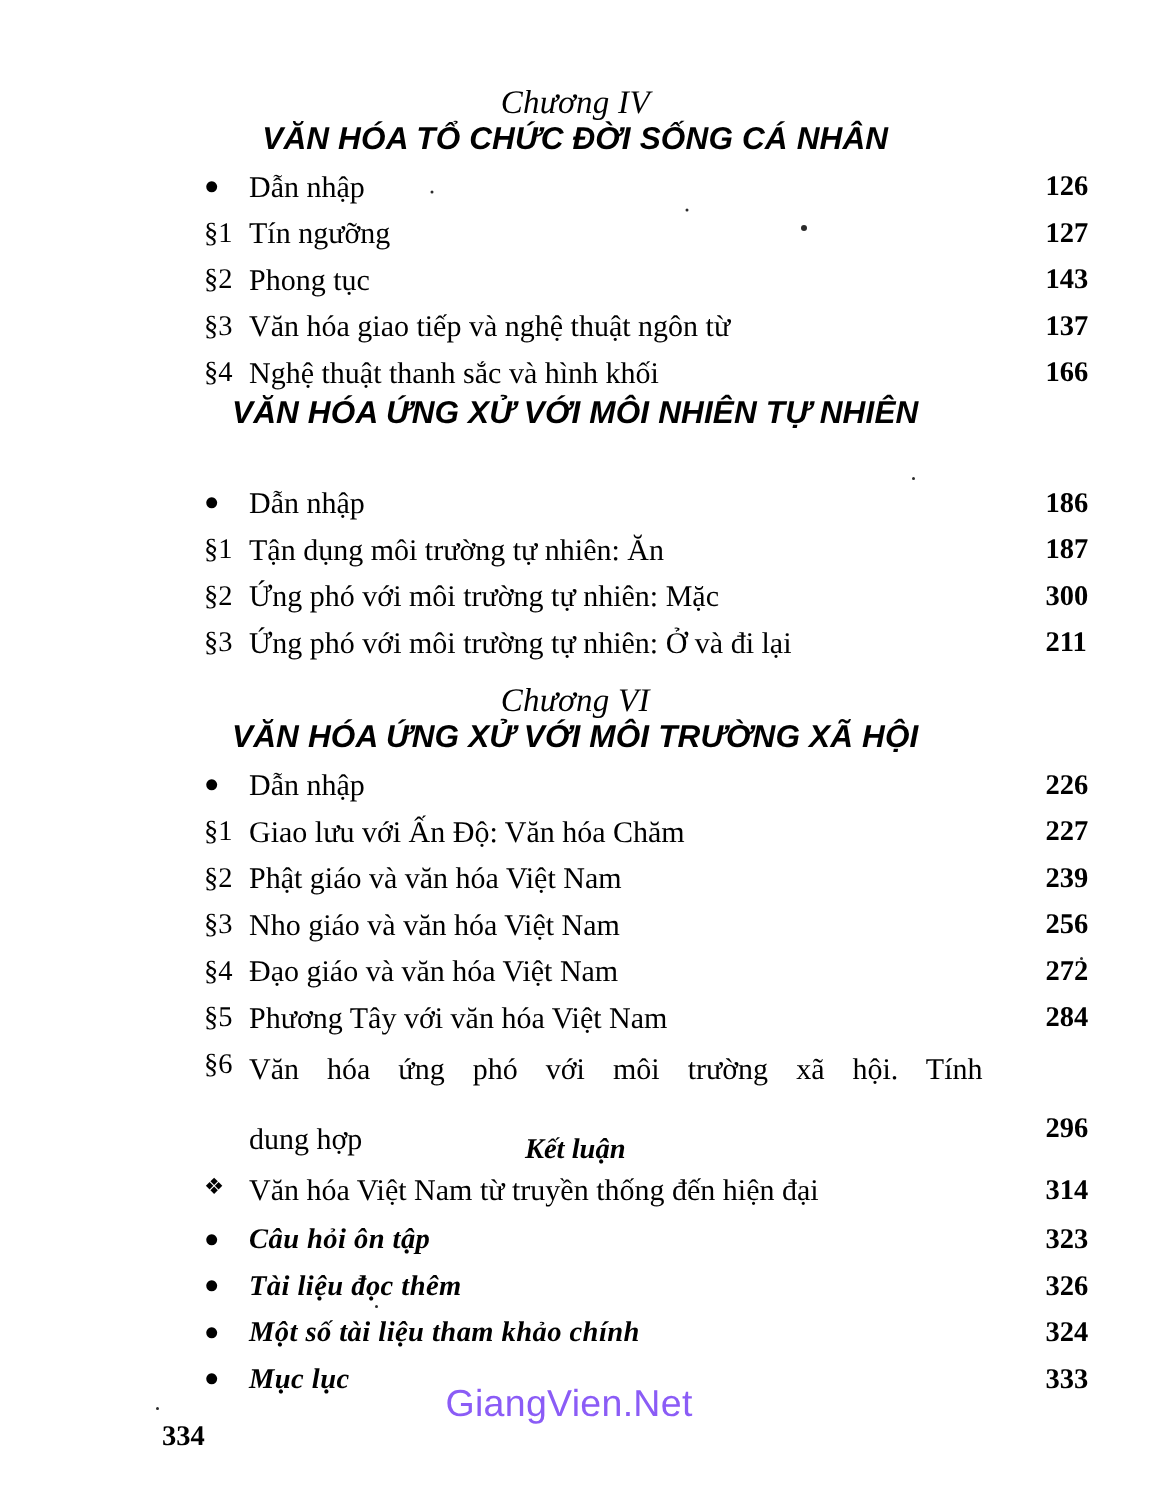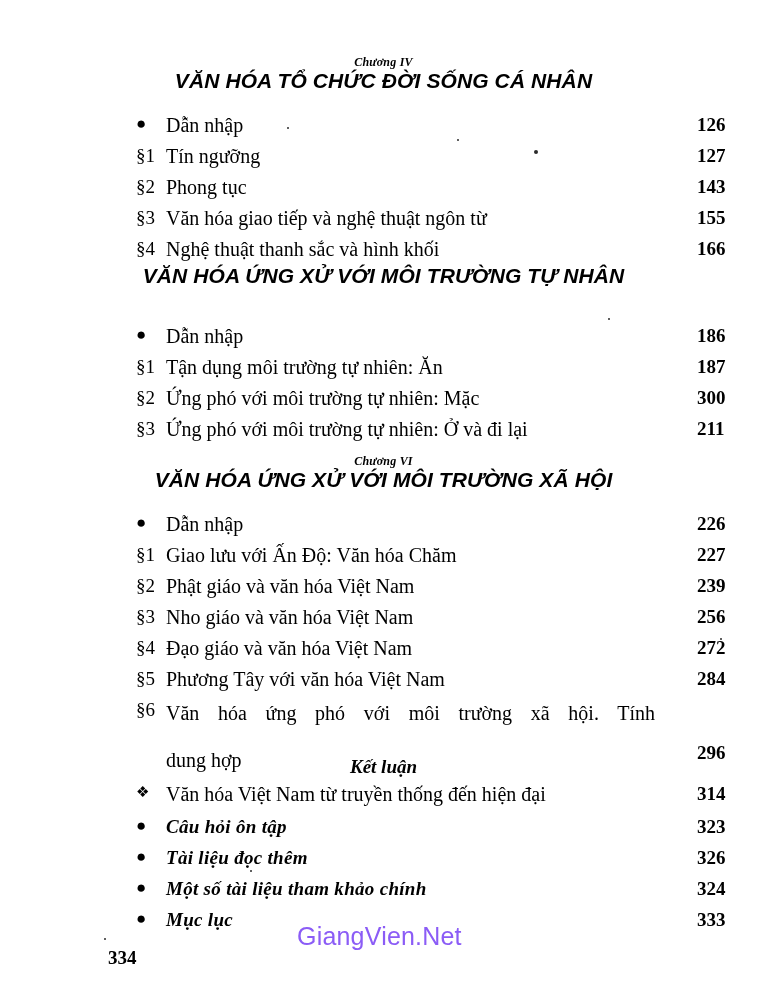--- a/index.html
+++ b/index.html
@@ -21,23 +21,23 @@
     position: absolute;
     inset: 0;
   }
 
   
   .chapter-block {
     text-align: center;
   }
   .chapter-label {
     font-family: "Liberation Serif", "DejaVu Serif", serif;
-    font-weight: bold;
+    font-weight: normal;
     font-style: italic;
-    font-size: 12px;
+    font-size: 22px;
     letter-spacing: 0.2px;
     line-height: 1.12;
   }
   .chapter-title {
     font-family: "Liberation Sans", "DejaVu Sans", sans-serif;
     font-weight: bold;
     font-size: 21px;
     line-height: 1.15;
     letter-spacing: 0.1px;
     white-space: nowrap;
@@ -193,31 +193,31 @@
       <span class="pageno">127</span>
     </li>
     <li class="toc-row">
       <span class="marker">§2</span>
       <span class="label">Phong tục</span>
       <span class="pageno">143</span>
     </li>
     <li class="toc-row">
       <span class="marker">§3</span>
       <span class="label">Văn hóa giao tiếp và nghệ thuật ngôn từ</span>
-      <span class="pageno">155</span>
+      <span class="pageno">137</span>
     </li>
     <li class="toc-row">
       <span class="marker">§4</span>
       <span class="label">Nghệ thuật thanh sắc và hình khối</span>
       <span class="pageno">166</span>
     </li>
   </ul>
 
   <div class="chapter-block" id="chapter5-head">
-    <div class="chapter-title">VĂN HÓA ỨNG XỬ VỚI MÔI TRƯỜNG TỰ NHÂN</div>
+    <div class="chapter-title">VĂN HÓA ỨNG XỬ VỚI MÔI NHIÊN TỰ NHIÊN</div>
   </div>
   <ul class="toc-list" id="chapter5-rows">
     <li class="toc-row">
       <span class="marker bullet">●</span>
       <span class="label italic">Dẫn nhập</span>
       <span class="pageno">186</span>
     </li>
     <li class="toc-row">
       <span class="marker">§1</span>
       <span class="label">Tận dụng môi trường tự nhiên: Ăn</span>

